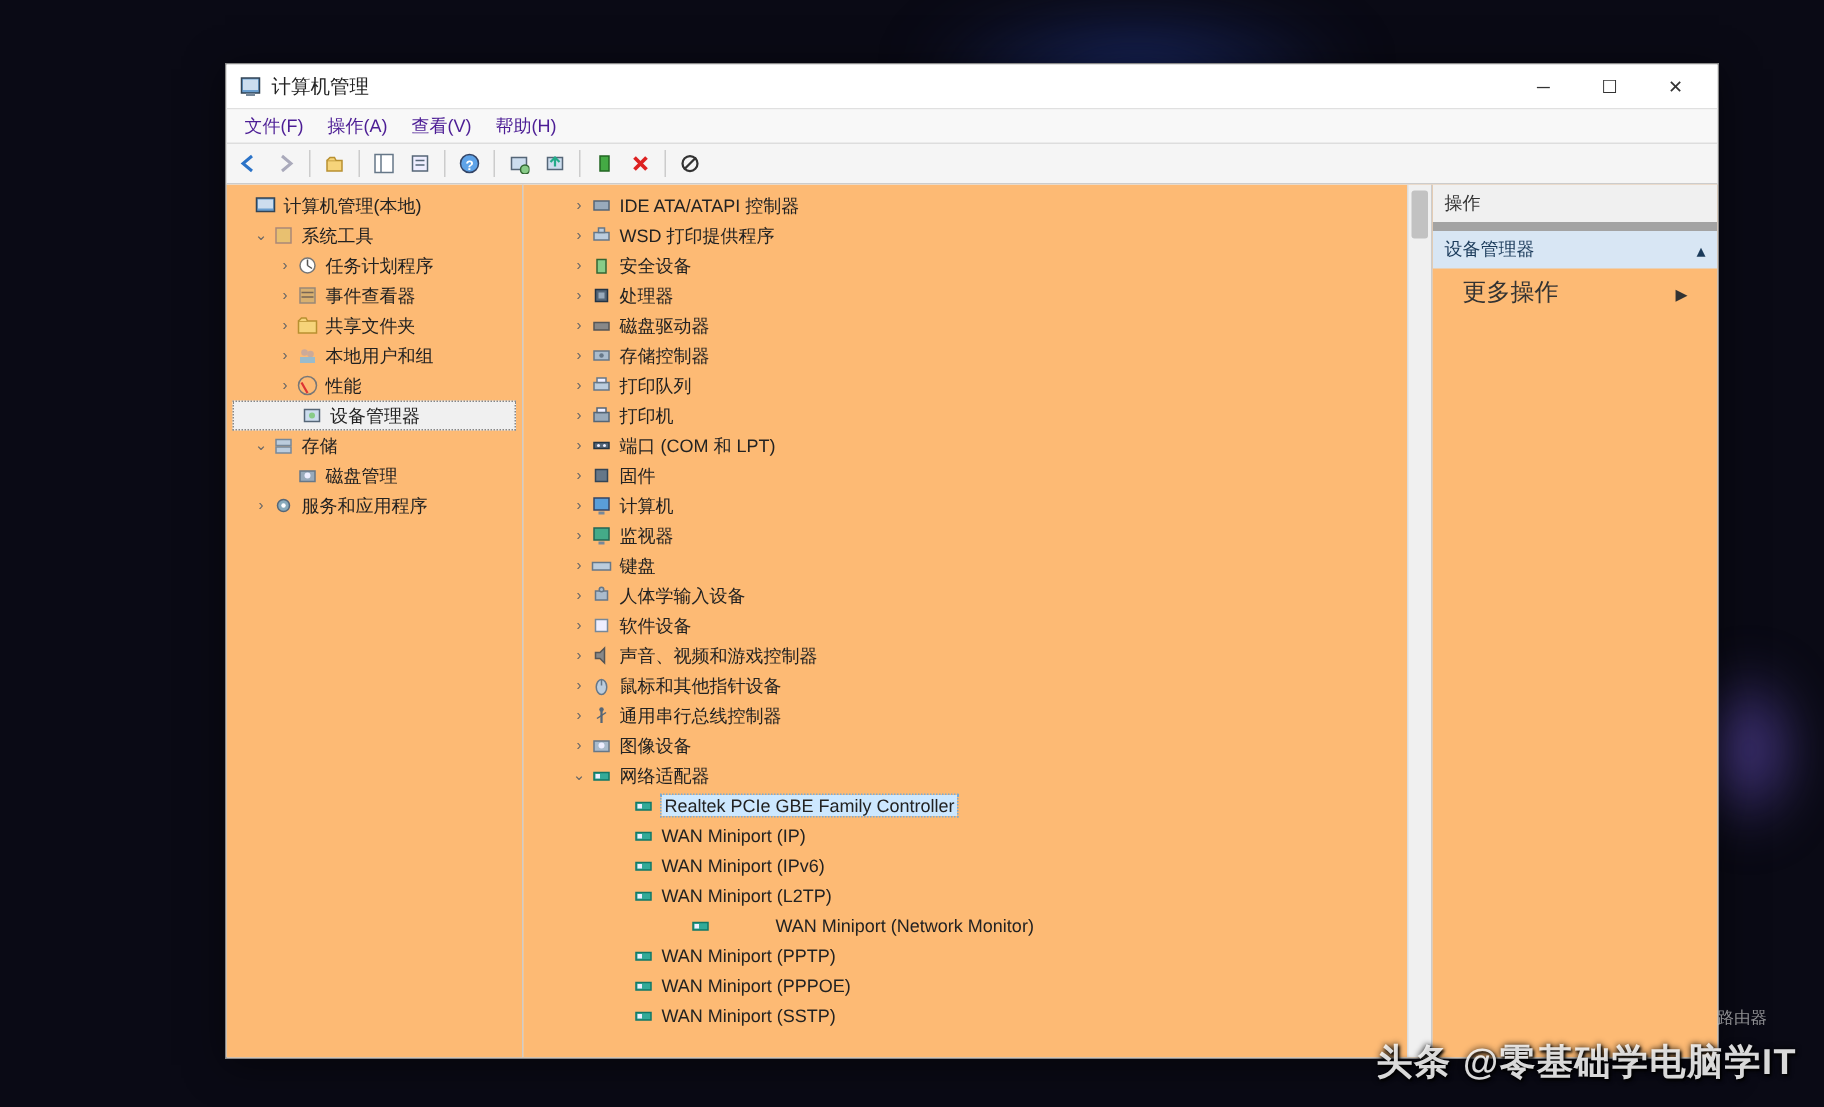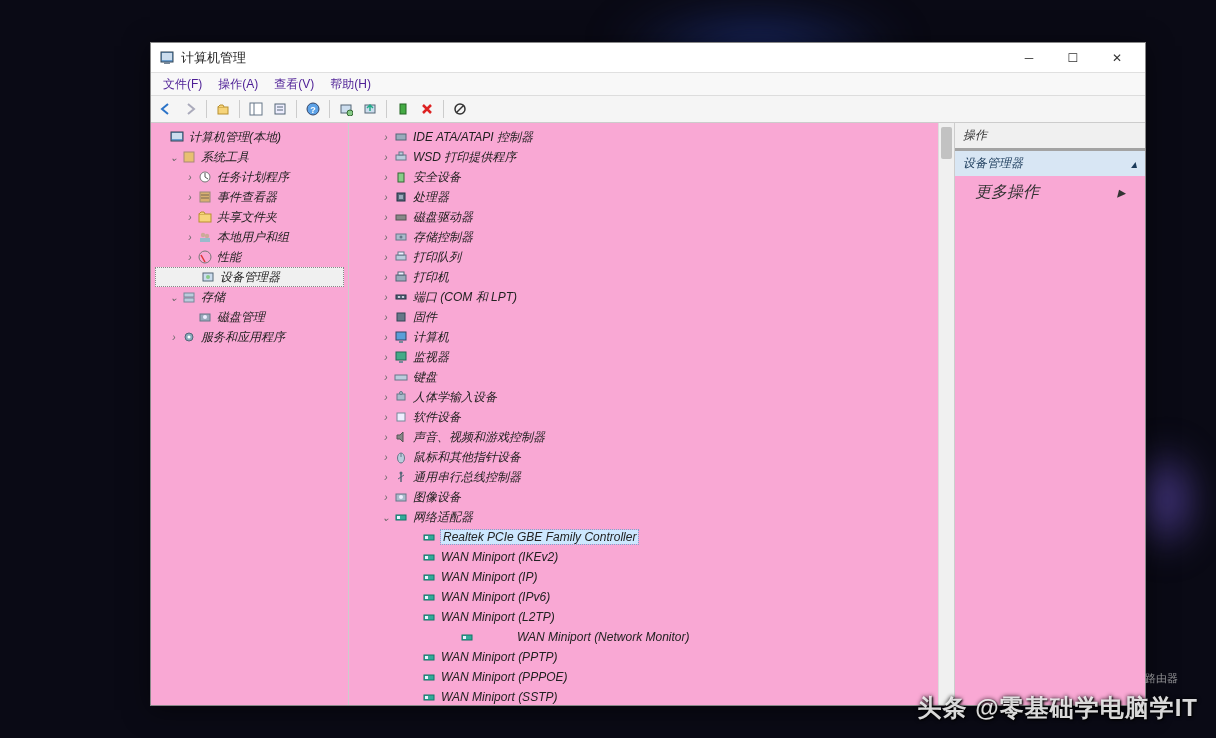--- a/index.html
+++ b/index.html
@@ -93,22 +93,21 @@
     margin: 0 3px;
   }
   .body-area {
     flex: 1;
     display: flex;
     overflow: hidden;
   }
   .pane {
     height: 100%;
     overflow: auto;
-    background: #f9a8d4;
-    font-style: italic;
+    background: #fdba74;
   }
   .pane-left { width: 198px; border-right: 1px solid #ccc; }
   .pane-mid  { flex: 1; border-right: 1px solid #ccc; position: relative; }
   .pane-right{ width: 190px; }
   .tree { padding: 4px 2px; }
   .tree-node {
     display: flex;
     align-items: center;
     height: 20px;
     white-space: nowrap;
@@ -150,21 +149,21 @@
     left: 2px; right: 2px;
     top: 4px; height: 32px;
     background: #c2c2c2;
     border-radius: 2px;
   }
   .actions-header {
     background: #f0f0f0;
     padding: 4px 8px;
     font-size: 12px;
     color: #333;
-    border-bottom: 3px solid #a3a3a3;
+    border-bottom: 6px solid #a3a3a3;
   }
   .actions-section {
     background: #d8e6f4;
     padding: 4px 8px;
     font-size: 12px;
     color: #1a3a5a;
     display: flex;
     justify-content: space-between;
     align-items: center;
   }
@@ -626,30 +625,20 @@
             <span class="lbl">Realtek PCIe GBE Family Controller</span>
           </div>
           <div class="tree-node" style="padding-left: 56px;">
             <span class="tog"></span>
             <span class="ic">
               <svg width="14" height="14" viewBox="0 0 14 14">
                 <rect x="2" y="5" width="10" height="5" fill="#3a9" stroke="#176"></rect>
                 <rect x="3" y="6" width="3" height="3" fill="#eef"></rect>
               </svg>
             </span>
-            <span class="lbl">WAN Miniport (IKEv2)</span>
-          </div>
-          <div class="tree-node" style="padding-left: 56px;">
-            <span class="tog"></span>
-            <span class="ic">
-              <svg width="14" height="14" viewBox="0 0 14 14">
-                <rect x="2" y="5" width="10" height="5" fill="#3a9" stroke="#176"></rect>
-                <rect x="3" y="6" width="3" height="3" fill="#eef"></rect>
-              </svg>
-            </span>
             <span class="lbl">WAN Miniport (IP)</span>
           </div>
           <div class="tree-node" style="padding-left: 56px; align-items: center;">
             <span class="tog"></span>
             <span class="ic">
               <svg width="14" height="14" viewBox="0 0 14 14">
                 <rect x="2" y="5" width="10" height="5" fill="#3a9" stroke="#176"></rect>
                 <rect x="3" y="6" width="3" height="3" fill="#eef"></rect>
               </svg>
             </span>

